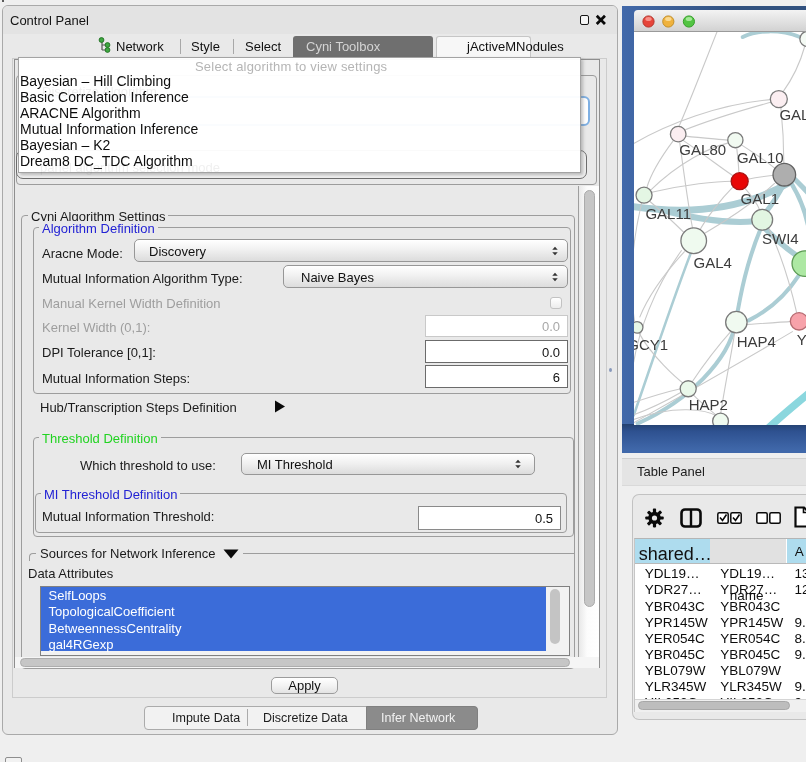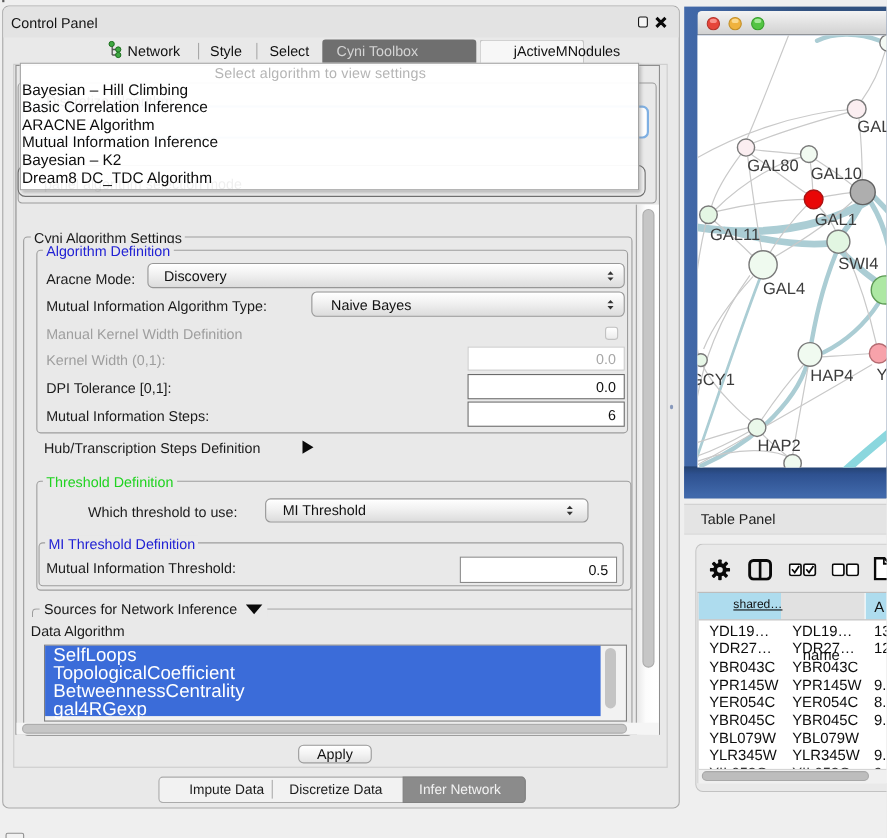--- a/index.html
+++ b/index.html
@@ -118,25 +118,25 @@
 <div class="abs lbl b" style="left:42px;top:509px;">Mutual Information Threshold:</div>
 <div class="field" style="left:418px;top:506px;width:143px;height:24px;border:1px solid #8a8a8a;">
     <span class="fv">0.5</span>
   </div>
 
 <div class="abs" style="left:29px;top:553px;width:546px;height:8px;border-top:1px solid #9d9d9d;border-left:1px solid #9d9d9d;border-radius:4px 0 0 0;"></div>
 <div class="abs" style="left:36px;top:546px;background:#e9e9e9;padding:0 4px;font-size:13px;color:#1a1a1a;white-space:nowrap;">Sources for Network Inference&nbsp;&nbsp;<svg style="vertical-align:-1px;" width="16" height="10" viewBox="0 0 16 10">
       <path d="M0.5 0.5 L15.5 0.5 L8 9.5 Z" fill="#0a0a0a"></path>
     </svg></div>
 
-<div class="abs lbl b" style="left:28px;top:566px;">Data Algorithm</div>
+<div class="abs lbl b" style="left:28px;top:566px;">Data Attributes</div>
 
 <div class="abs" style="left:39.5px;top:586px;width:530.5px;height:70px;border:1px solid #808080;background:#f2f2f2;"></div>
 <div class="abs" style="left:40.5px;top:587px;width:505px;height:64px;background:#3b6cd9;"></div>
-<div class="abs" style="left:48.5px;top:587.5px;font-size:17px;color:#fff;line-height:16.6px;">SelfLoops<br>TopologicalCoefficient<br>BetweennessCentrality<br>gal4RGexp</div>
+<div class="abs" style="left:48.5px;top:587.5px;font-size:13px;color:#fff;line-height:16.6px;">SelfLoops<br>TopologicalCoefficient<br>BetweennessCentrality<br>gal4RGexp</div>
 <div class="abs" style="left:549.5px;top:589px;width:10px;height:55px;background:#c4c4c4;border-radius:5px;"></div>
 
 <div class="abs" style="left:15px;top:656.5px;width:584px;height:11.5px;background:#f5f5f5;"></div>
 <div class="abs" style="left:20px;top:658px;width:550px;height:8.5px;background:#c6c6c6;border:1px solid #adadad;border-radius:5px;"></div>
 
 <button class="abs" style="left:271px;top:676.5px;width:67px;height:17.5px;border:1px solid #9c9c9c;border-radius:5px;background:linear-gradient(#ffffff,#f3f3f3 50%,#e3e3e3);font-family:'Liberation Sans',sans-serif;font-size:13px;color:#111;">Apply</button>
 
 <div class="abs" style="left:144px;top:706px;width:333.5px;height:23.5px;border:1px solid #ababab;border-radius:4px;background:#f2f2f2;"></div>
 <div class="abs" style="left:365.5px;top:706px;width:112px;height:23.5px;background:#8b8b8b;border:1px solid #808080;border-radius:0 4px 4px 0;"></div>
 <div class="abs" style="left:246.7px;top:709px;width:1px;height:17px;background:#ababab;"></div>
@@ -286,21 +286,21 @@
 <svg class="abs" style="left:794px;top:506px;" width="16" height="22" viewBox="0 0 16 22">
   <path d="M1.5 1.5 L10 1.5 L14.5 6 L14.5 20.5 L1.5 20.5 Z" fill="#fff" stroke="#0a0a0a" stroke-width="2.2"></path>
   <path d="M9.5 1.5 L9.5 6.5 L14.5 6.5" fill="none" stroke="#0a0a0a" stroke-width="1.6"></path>
 </svg>
 
 <div class="abs" style="left:633.7px;top:537.9px;width:172.3px;height:174px;background:#fff;border-top:1px solid #b5b5b5;border-left:1px solid #c6c6c6;overflow:hidden;">
   <div class="abs" style="left:0;top:0;width:75px;height:24.5px;background:#aedcee;"></div>
   <div class="abs" style="left:75.5px;top:0;width:76px;height:24.5px;background:#e1e1e1;"></div>
   <div class="abs" style="left:152px;top:0;width:21px;height:24.5px;background:#aedcee;"></div>
   <div class="abs" style="left:0;top:24px;width:173px;height:1px;background:#b9b9b9;"></div>
-  <div class="abs" style="left:32px;top:5px;font-size:11px;color:#111;text-decoration:underline;">shared…</div>
+  <div class="abs" style="left:4px;top:5px;font-size:18px;color:#111;">shared…</div>
   <div class="abs" style="left:95px;top:5px;font-size:13.5px;color:#111;margin-top:44px;">name</div>
   <div class="abs" style="left:160px;top:5px;font-size:13.5px;color:#111;">A</div>
   <div class="abs" style="left:10px;top:27.5px;font-size:13.5px;color:#0d0d0d;line-height:16.1px;">YDL19…<br>YDR27…<br>YBR043C<br>YPR145W<br>YER054C<br>YBR045C<br>YBL079W<br>YLR345W<br>YIL052C</div>
   <div class="abs" style="left:85.5px;top:27.5px;font-size:13.5px;color:#0d0d0d;line-height:16.1px;">YDL19…<br>YDR27…<br>YBR043C<br>YPR145W<br>YER054C<br>YBR045C<br>YBL079W<br>YLR345W<br>YIL052C</div>
   <div class="abs" style="left:159.8px;top:27.5px;font-size:13.5px;color:#0d0d0d;line-height:16.1px;">13<br>12<br><br>9.<br>8.<br>9.<br><br>9.<br>9.</div>
 
   <div class="abs" style="left:0;top:160px;width:173px;height:14px;background:#f0f0f0;border-top:1px solid #d5d5d5;"></div>
   <div class="abs" style="left:3px;top:162.5px;width:152px;height:9px;background:#bdbdbd;border:1px solid #a8a8a8;border-radius:5px;"></div>
 </div>
 

